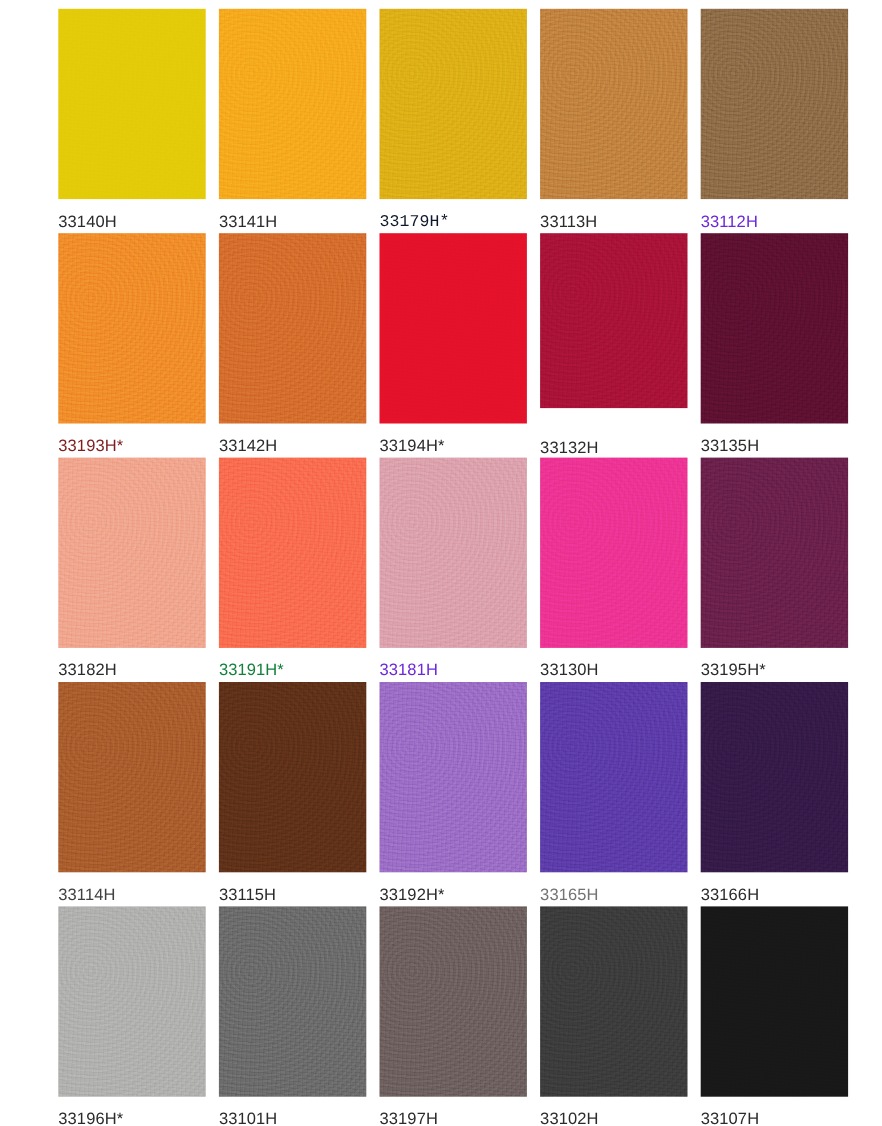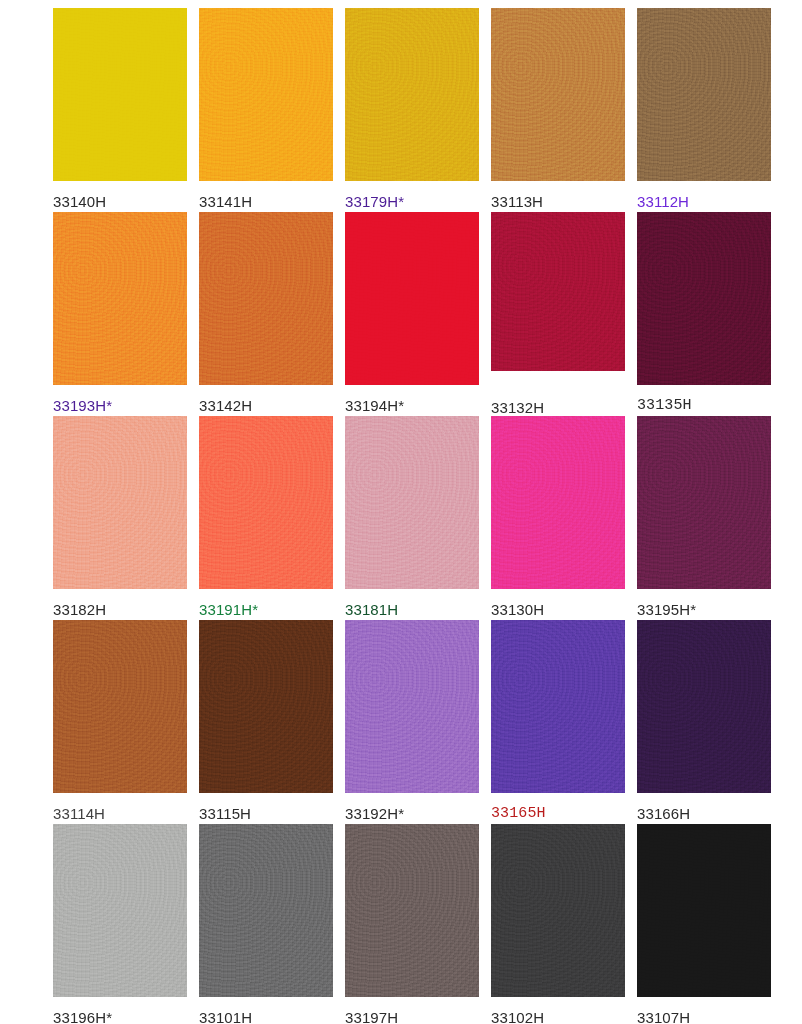--- a/index.html
+++ b/index.html
@@ -107,39 +107,39 @@
       <div class="swatch-cell">
         <div class="swatch-chip" style="background-color: rgb(245, 168, 28);">
           <div class="grain"></div>
         </div>
         <div class="swatch-label" style="color: rgb(43, 43, 43);">33141H</div>
       </div>
       <div class="swatch-cell">
         <div class="swatch-chip" style="background-color: rgb(220, 174, 22);">
           <div class="grain"></div>
         </div>
-        <div class="swatch-label" style="color: #4c1d95;">33179H*</div>
+        <div class="swatch-label" style="color: #0f172a; font-family: Liberation Mono, monospace;">33179H*</div>
       </div>
       <div class="swatch-cell">
         <div class="swatch-chip" style="background-color: rgb(192, 128, 62);">
           <div class="grain"></div>
         </div>
         <div class="swatch-label" style="color: rgb(43, 43, 43);">33113H</div>
       </div>
       <div class="swatch-cell">
         <div class="swatch-chip" style="background-color: rgb(139, 106, 70);">
           <div class="grain"></div>
         </div>
         <div class="swatch-label" style="color: #6d28d9;">33112H</div>
       </div>
       <div class="swatch-cell">
         <div class="swatch-chip" style="background-color: rgb(240, 139, 41);">
           <div class="grain"></div>
         </div>
-        <div class="swatch-label" style="color: #4c1d95;">33193H*</div>
+        <div class="swatch-label" style="color: #7f1d1d;">33193H*</div>
       </div>
       <div class="swatch-cell">
         <div class="swatch-chip" style="background-color: rgb(212, 107, 44);">
           <div class="grain"></div>
         </div>
         <div class="swatch-label" style="color: rgb(43, 43, 43);">33142H</div>
       </div>
       <div class="swatch-cell">
         <div class="swatch-chip smooth" style="background-color: rgb(229, 17, 42);">
           <div class="grain"></div>
@@ -149,39 +149,39 @@
       <div class="swatch-cell">
         <div class="swatch-chip" style="background-color: rgb(168, 18, 54);">
           <div class="grain"></div>
         </div>
         <div class="swatch-label" style="color: rgb(43, 43, 43); margin-top: 28px;">33132H</div>
       </div>
       <div class="swatch-cell">
         <div class="swatch-chip" style="background-color: rgb(92, 16, 48);">
           <div class="grain"></div>
         </div>
-        <div class="swatch-label" style="color: rgb(43, 43, 43); font-family: Liberation Mono, monospace;">33135H</div>
+        <div class="swatch-label" style="color: rgb(43, 43, 43);">33135H</div>
       </div>
       <div class="swatch-cell">
         <div class="swatch-chip" style="background-color: rgb(240, 164, 140);">
           <div class="grain"></div>
         </div>
         <div class="swatch-label" style="color: rgb(43, 43, 43);">33182H</div>
       </div>
       <div class="swatch-cell">
         <div class="swatch-chip" style="background-color: rgb(249, 106, 78);">
           <div class="grain"></div>
         </div>
         <div class="swatch-label" style="color: #15803d;">33191H*</div>
       </div>
       <div class="swatch-cell">
         <div class="swatch-chip" style="background-color: rgb(219, 160, 172);">
           <div class="grain"></div>
         </div>
-        <div class="swatch-label" style="color: #14532d;">33181H</div>
+        <div class="swatch-label" style="color: #6d28d9;">33181H</div>
       </div>
       <div class="swatch-cell">
         <div class="swatch-chip" style="background-color: rgb(237, 51, 147);">
           <div class="grain"></div>
         </div>
         <div class="swatch-label" style="color: rgb(43, 43, 43); text-align: right;">33130H</div>
       </div>
       <div class="swatch-cell">
         <div class="swatch-chip" style="background-color: rgb(104, 32, 74);">
           <div class="grain"></div>
@@ -203,21 +203,21 @@
       <div class="swatch-cell">
         <div class="swatch-chip" style="background-color: rgb(154, 107, 196);">
           <div class="grain"></div>
         </div>
         <div class="swatch-label" style="color: rgb(43, 43, 43);">33192H*</div>
       </div>
       <div class="swatch-cell">
         <div class="swatch-chip" style="background-color: rgb(91, 59, 168);">
           <div class="grain"></div>
         </div>
-        <div class="swatch-label" style="color: #b91c1c; font-family: Liberation Mono, monospace;">33165H</div>
+        <div class="swatch-label" style="color: #737373;">33165H</div>
       </div>
       <div class="swatch-cell">
         <div class="swatch-chip" style="background-color: rgb(52, 26, 71);">
           <div class="grain"></div>
         </div>
         <div class="swatch-label" style="color: rgb(43, 43, 43);">33166H</div>
       </div>
       <div class="swatch-cell">
         <div class="swatch-chip" style="background-color: rgb(175, 176, 174);">
           <div class="grain"></div>

